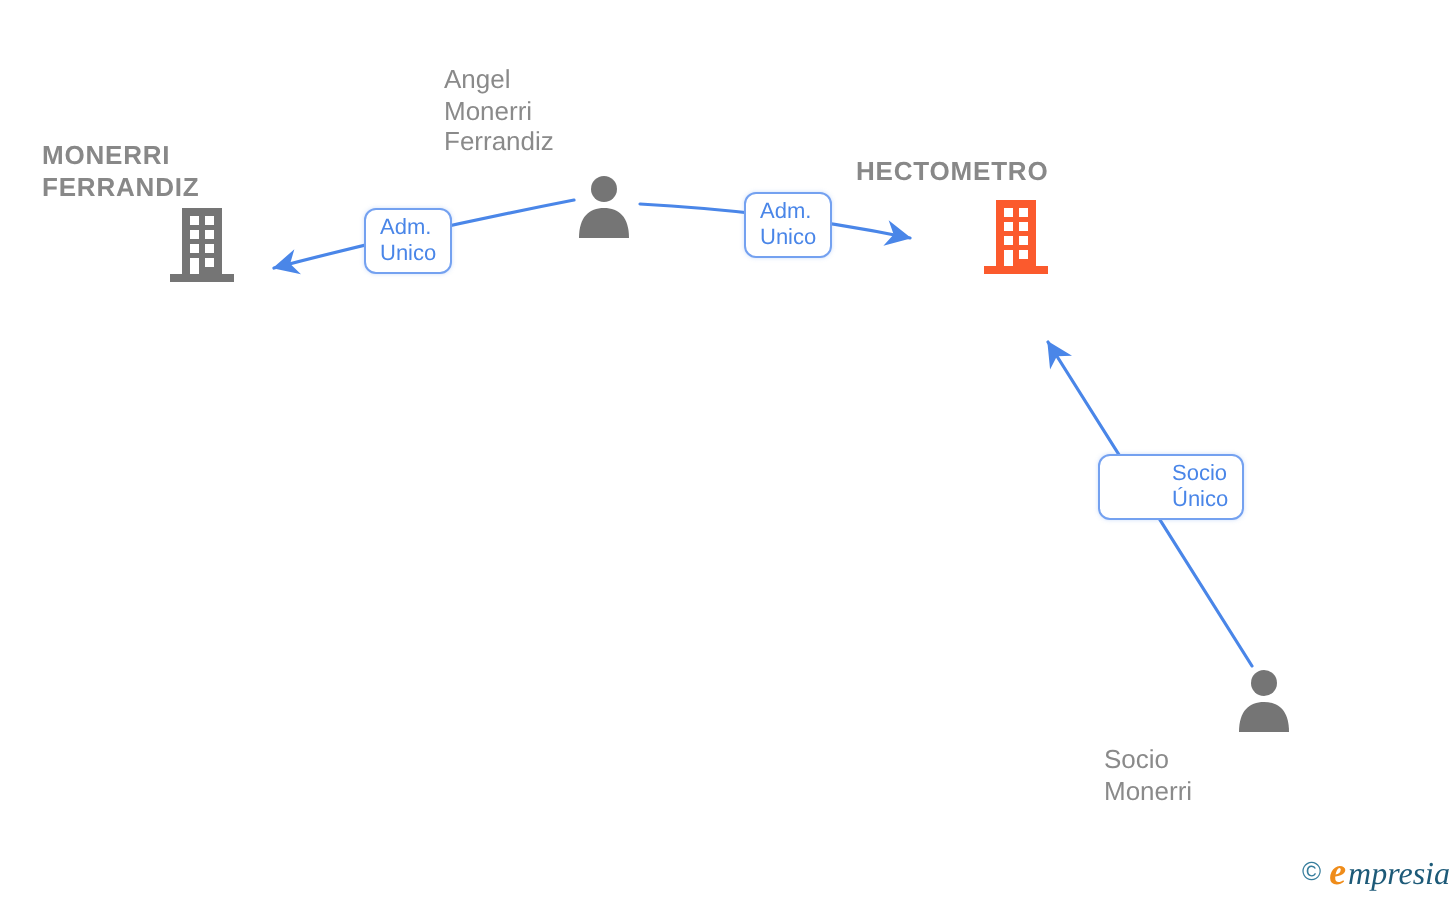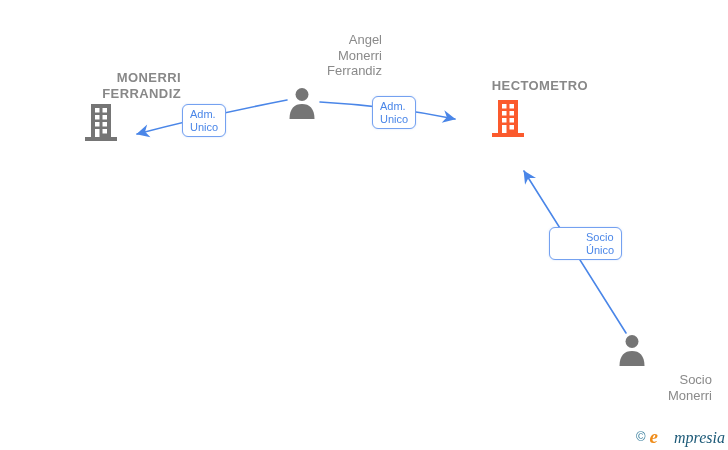--- a/index.html
+++ b/index.html
@@ -17,21 +17,21 @@
   }
   .edges {
     position: absolute;
     left: 0; top: 0;
     width: 728px; height: 450px;
     z-index: 1;
   }
   .node {
     position: absolute;
     width: 160px;
-    text-align: right;
+    text-align: left;
     z-index: 2;
     cursor: pointer;
   }
   .nlabel div {
     font-size: 13px;
     line-height: 15.5px;
     color: #8a8a8a;
     white-space: pre;
   }
   .company-label div {
@@ -83,21 +83,21 @@
     font-style: italic;
     font-weight: bold;
     font-size: 19px;
     color: #ef8c1a;
   }
   .wm-rest {
     font-family: "Liberation Serif", "DejaVu Serif", serif;
     font-style: italic;
     font-size: 16px;
     color: #1d5a78;
-    margin-left: 16px;
+    margin-left: 1px;
   }
 </style>
 </head>
 <body>
 
 <div class="canvas">
 
   <svg class="edges" viewBox="0 0 728 450" xmlns="http://www.w3.org/2000/svg">
     <defs>
       <marker id="arrowhead" viewBox="0 0 10 10" refX="9" refY="5" markerWidth="9" markerHeight="9" orient="auto-start-reverse">

